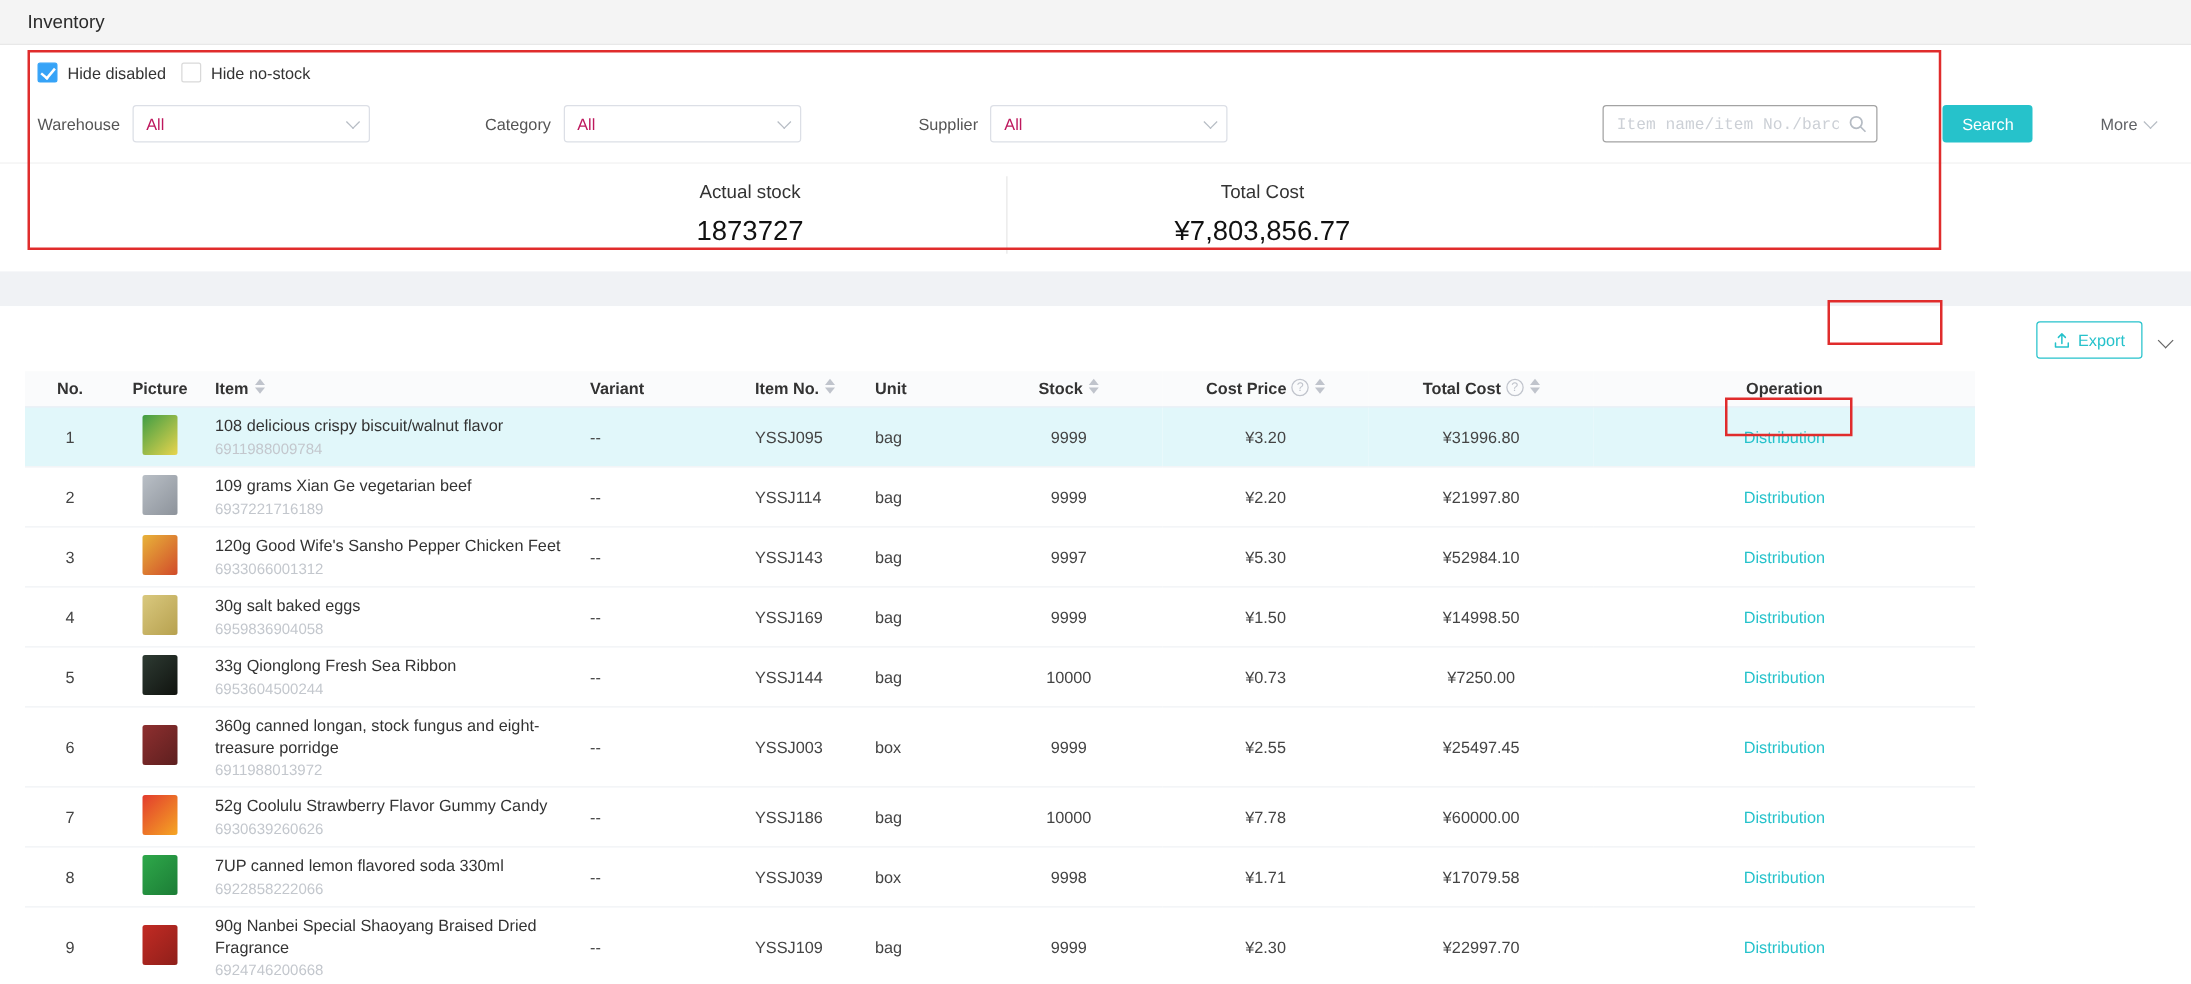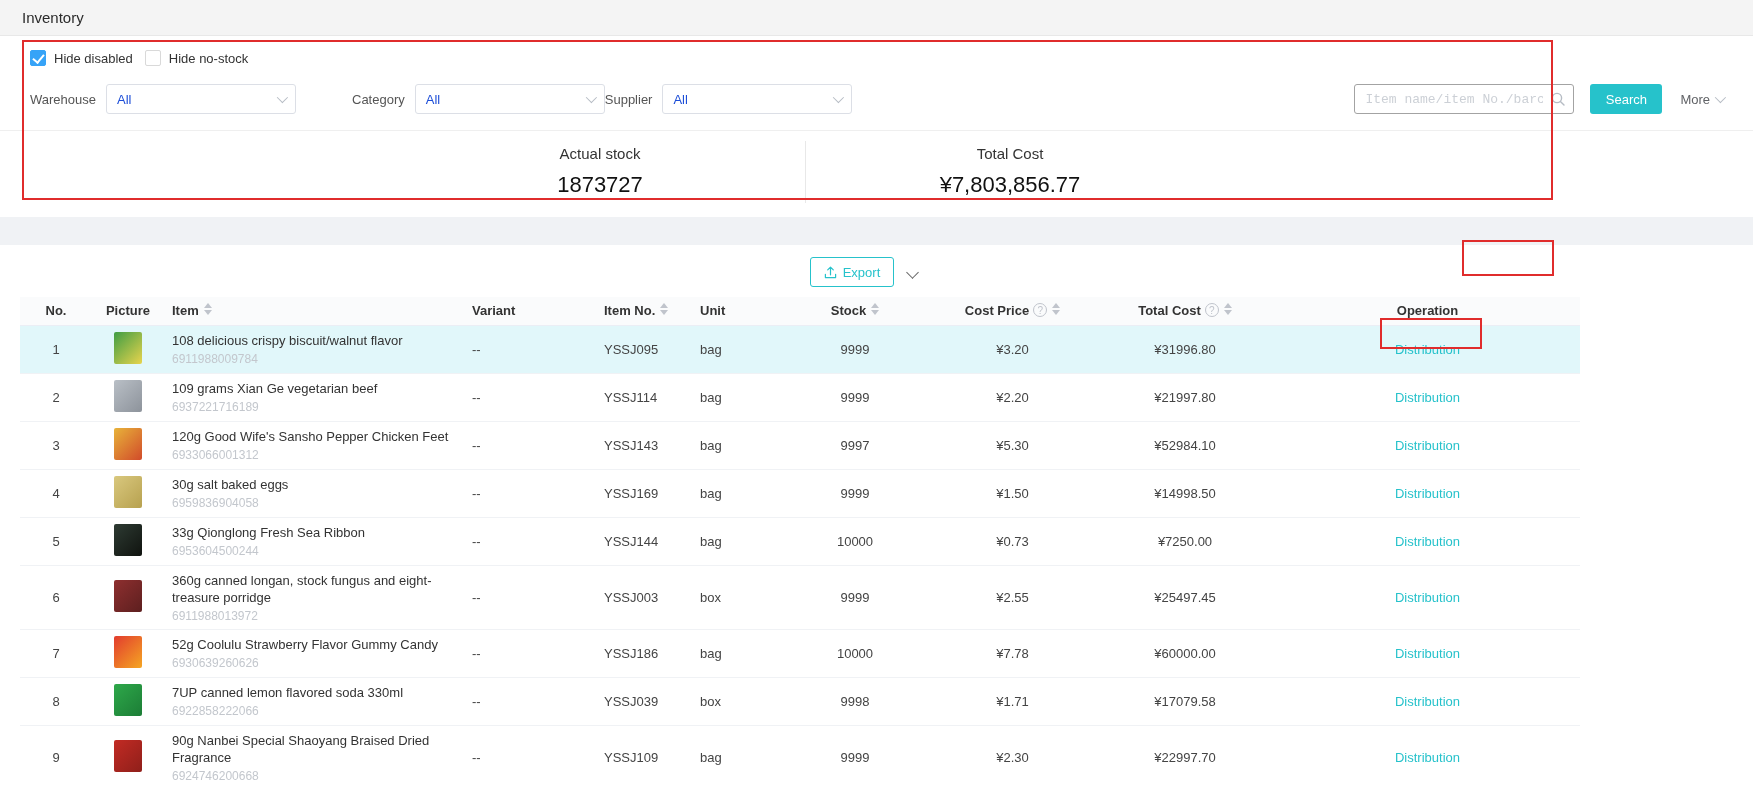--- a/index.html
+++ b/index.html
@@ -23,28 +23,28 @@
   
   .filter-panel{background:#fff;padding:12px 30px 16px 30px;border-bottom:1px solid #efefef;}
   .checkbox-row{display:flex;align-items:center;height:20px;}
   .cb-group{display:flex;align-items:center;cursor:pointer;}
   .cb-group + .cb-group{margin-left:12px;}
   .checkbox{width:16px;height:16px;border:1px solid #d9d9d9;border-radius:2px;background:#fff;position:relative;flex:none;}
   .checkbox.checked{background:var(--checkbox-blue);border-color:var(--checkbox-blue);}
   .checkbox.checked::after{content:"";position:absolute;left:4px;top:1px;width:5px;height:9px;border:solid #fff;border-width:0 2px 2px 0;transform:rotate(40deg);}
   .cb-label{margin-left:8px;color:#333;}
 
-  .filter-row{display:flex;align-items:center;margin-top:16px;}
+  .filter-row{display:flex;align-items:center;margin-top:16px;gap:36px;}
   .filter-group{display:flex;align-items:center;}
   .filter-label{color:#555;margin-right:10px;white-space:nowrap;}
   .select{width:190px;height:30px;border:1px solid #dcdfe6;border-radius:3px;background:#fff;display:flex;align-items:center;justify-content:space-between;padding:0 10px;cursor:pointer;}
-  .select-value{color:#1d4ed8;}
+  .select-value{color:#be185d;}
   .chevron{width:8px;height:8px;border-right:1px solid #b6bcc4;border-bottom:1px solid #b6bcc4;transform:rotate(45deg) translateY(-2px);flex:none;}
   .fg2{margin-left:56px;}
-  .fg3{}
+  .fg3{margin-left:58px;}
   .filter-spacer{flex:1;}
   .search-box{position:relative;width:220px;height:30px;}
   .search-input{width:100%;height:100%;border:1px solid #a3a3a3;border-radius:3px;padding:0 30px 0 10px;font-size:13px;color:#333;outline:none;font-family:Liberation Mono, monospace;}
   .search-input::placeholder{color:#ccd0d6;}
   .search-icon{position:absolute;right:8px;top:7px;width:16px;height:16px;cursor:pointer;}
   .search-btn{margin-left:16px;width:72px;height:30px;background:var(--accent-teal);color:#fff;border:none;border-radius:3px;font-size:13px;cursor:pointer;font-family:inherit;}
   .more-link{margin-left:18px;color:#606266;display:flex;align-items:center;cursor:pointer;white-space:nowrap;}
   .more-link .chevron{margin-left:5px;}
 
   
@@ -53,21 +53,21 @@
   .stat-actual{left:400px;}
   .stat-total{left:810px;}
   .stat-label{font-size:15px;color:#333;}
   .stat-value{margin-top:10px;font-size:22px;font-weight:400;color:#111;}
   .stats-divider{position:absolute;left:805px;top:10px;width:1px;height:62px;background:#e8e8e8;}
 
   .gap{height:28px;background:#f0f2f5;}
 
   
   .table-panel{background:#fff;padding:10px 0 30px 0;}
-  .toolbar{display:flex;align-items:center;justify-content:center;padding:2px 26px 10px 0;}
+  .toolbar{display:flex;align-items:center;justify-content:flex-end;padding:2px 16px 10px 0;}
   .export-btn{display:flex;align-items:center;gap:6px;height:30px;padding:0 13px;background:#fff;border:1px solid var(--accent-teal);color:var(--accent-teal);border-radius:3px;font-size:13px;cursor:pointer;font-family:inherit;}
   .collapse-chevron{margin-left:14px;width:9px;height:9px;border-right:1.5px solid #666;border-bottom:1.5px solid #666;transform:rotate(45deg);cursor:pointer;flex:none;}
 
   table{border-collapse:collapse;table-layout:fixed;width:1560px;margin-left:20px;}
   col.c-no{width:72px;}col.c-pic{width:72px;}col.c-item{width:300px;}col.c-variant{width:132px;}
   col.c-itemno{width:96px;}col.c-unit{width:88px;}col.c-stock{width:150px;}col.c-cost{width:165px;}
   col.c-total{width:180px;}col.c-op{width:305px;}
   thead th{background:#fafbfc;border-bottom:1px solid #ebeef5;height:28px;font-size:13px;font-weight:700;color:#333;text-align:left;padding:0 8px;white-space:nowrap;}
   thead th.center{text-align:center;}
   .th-wrap{display:inline-flex;}

